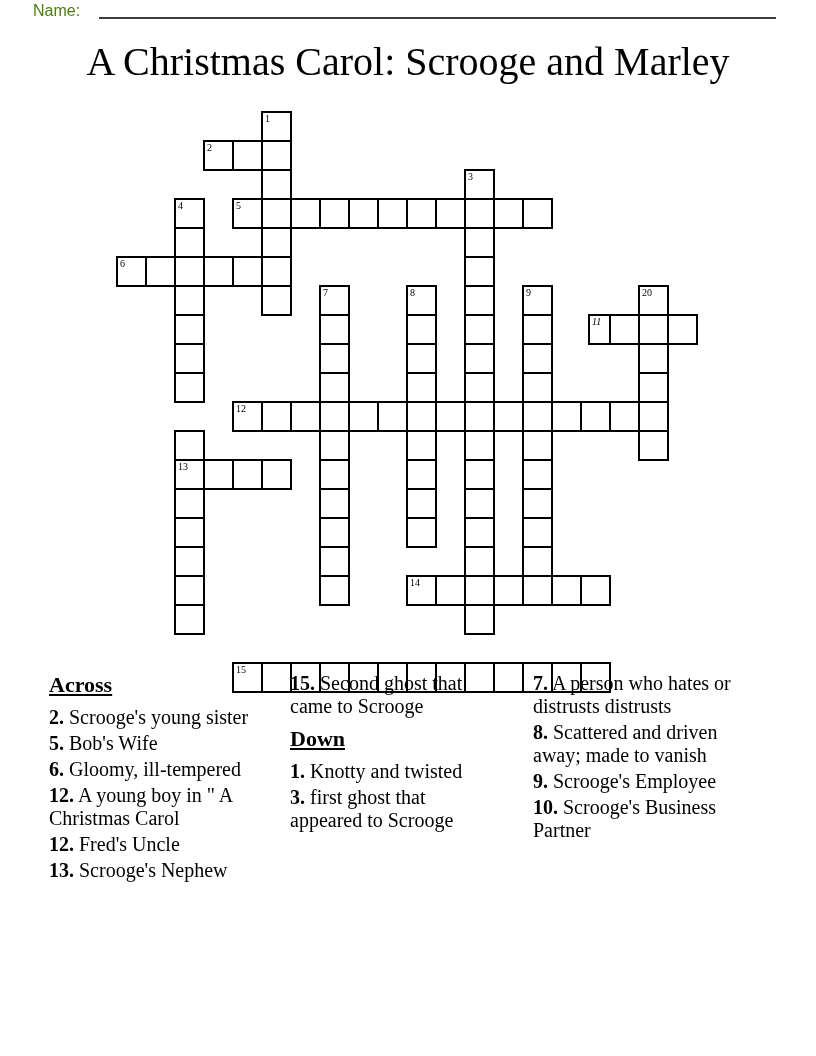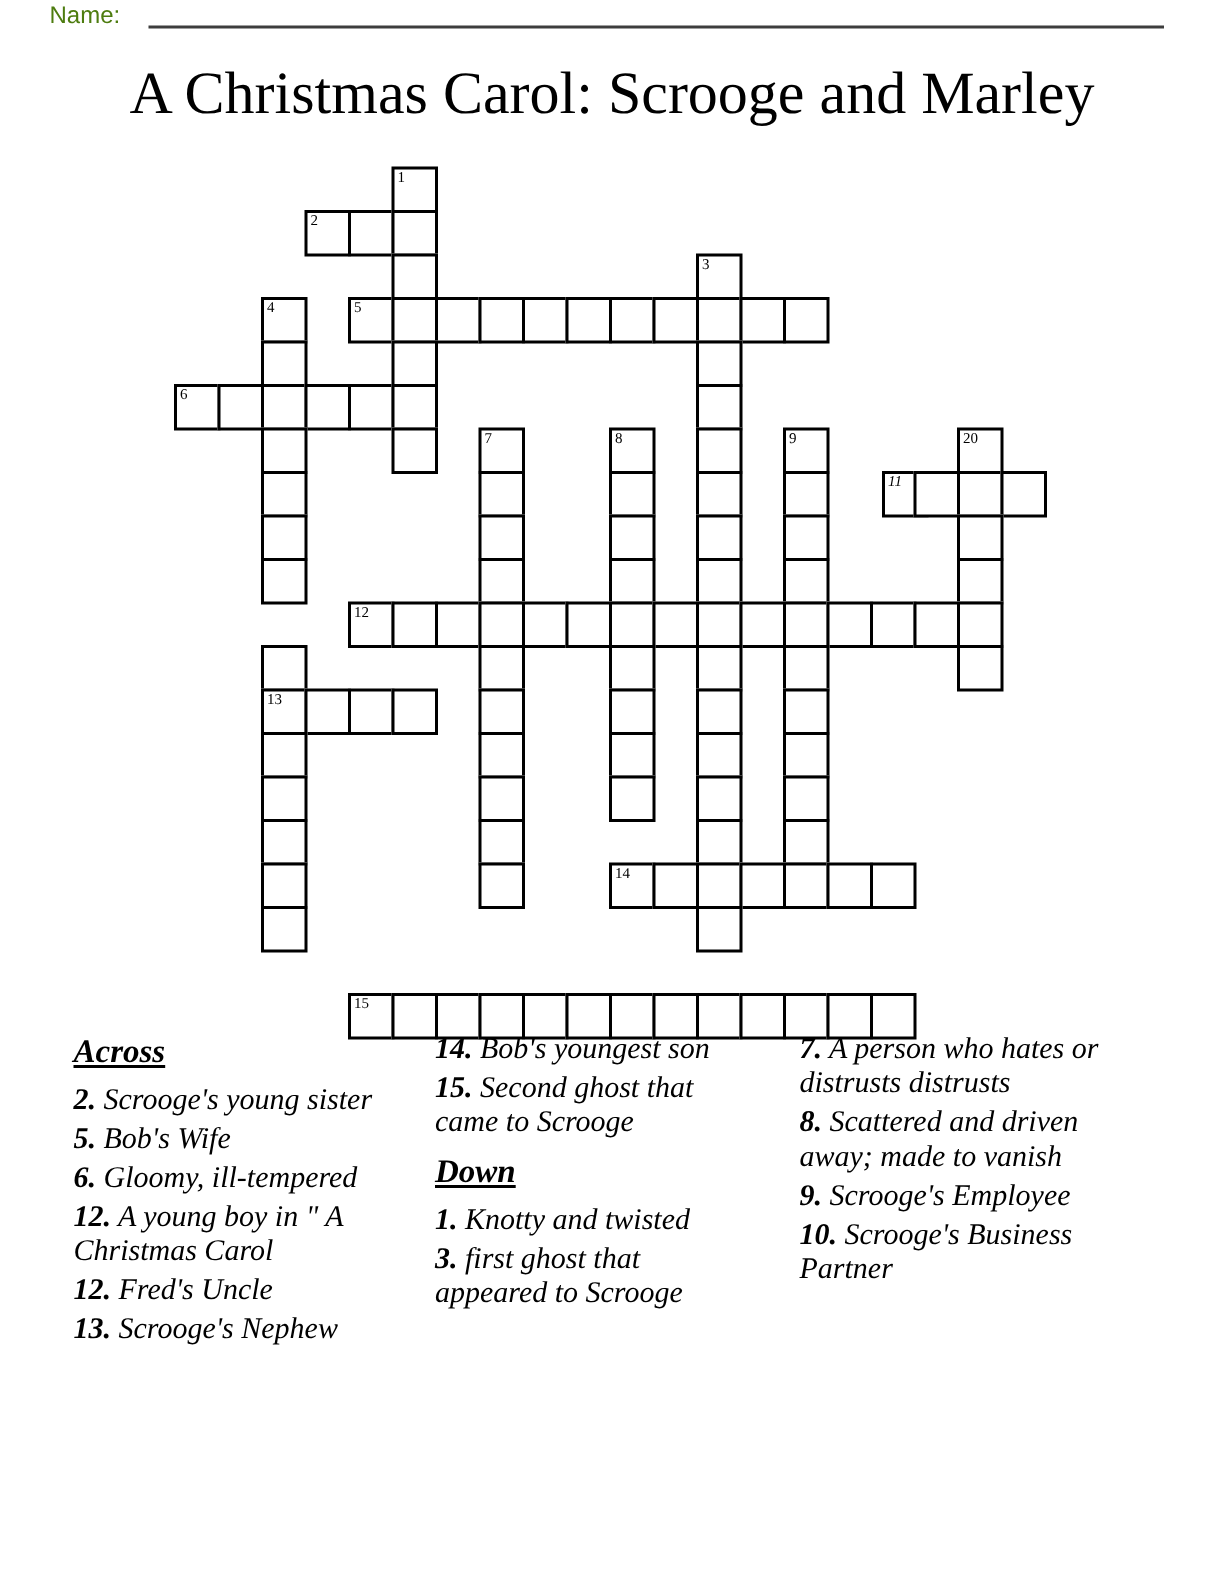--- a/index.html
+++ b/index.html
@@ -26,21 +26,21 @@
   .grid { position: absolute; left: 116px; top: 111px; width: 582px; height: 582px; }
   .cell {
     position: absolute; width: 31px; height: 31px; box-sizing: border-box;
     border: 2px solid #000; background: #fff;
   }
   .cell-num {
     position: absolute; top: 0px; left: 2px;
     font-family: "Liberation Serif", serif; font-size: 10px; line-height: 11px;
   }
   
-  .clue-col { position: absolute; top: 688px; font-style: italic; }
+  .clue-col { position: absolute; top: 672px; }
   .col-a { left: 49px;  width: 208px; }
   .col-b { left: 290px; width: 210px; }
   .col-c { left: 533px; width: 215px; }
   .clue-section { margin: 0; }
   .clue-section + .clue-section { margin-top: 8px; }
   .clue-heading {
     font-size: 22px; line-height: 26px; font-weight: bold;
     text-decoration: underline; margin: 0 0 8px 0;
   }
   .clue-item { font-size: 20px; line-height: 23px; margin: 0 0 3px 0; }
@@ -218,21 +218,20 @@
         <div class="clue-item"><span class="clue-num">2.</span><span> Scrooge's young sister</span></div>
         <div class="clue-item"><span class="clue-num">5.</span><span> Bob's Wife</span></div>
         <div class="clue-item"><span class="clue-num">6.</span><span> Gloomy, ill-tempered</span></div>
         <div class="clue-item"><span class="clue-num">12.</span><span> A young boy in " A Christmas Carol</span></div>
         <div class="clue-item"><span class="clue-num">12.</span><span> Fred's Uncle</span></div>
         <div class="clue-item"><span class="clue-num">13.</span><span> Scrooge's Nephew</span></div>
       </div>
     </div>
   <div class="clue-col col-b" id="clue-col-1">
       <div class="clue-section">
-        <div class="clue-item"><span class="clue-num">14.</span><span> Bob's youngest son</span></div>
         <div class="clue-item"><span class="clue-num">15.</span><span> Second ghost that came to Scrooge</span></div>
       </div>
       <div class="clue-section">
         <div class="clue-heading">Down</div>
         <div class="clue-item"><span class="clue-num">1.</span><span> Knotty and twisted</span></div>
         <div class="clue-item"><span class="clue-num">3.</span><span> first ghost that appeared to Scrooge</span></div>
       </div>
     </div>
   <div class="clue-col col-c" id="clue-col-2">
       <div class="clue-section">

